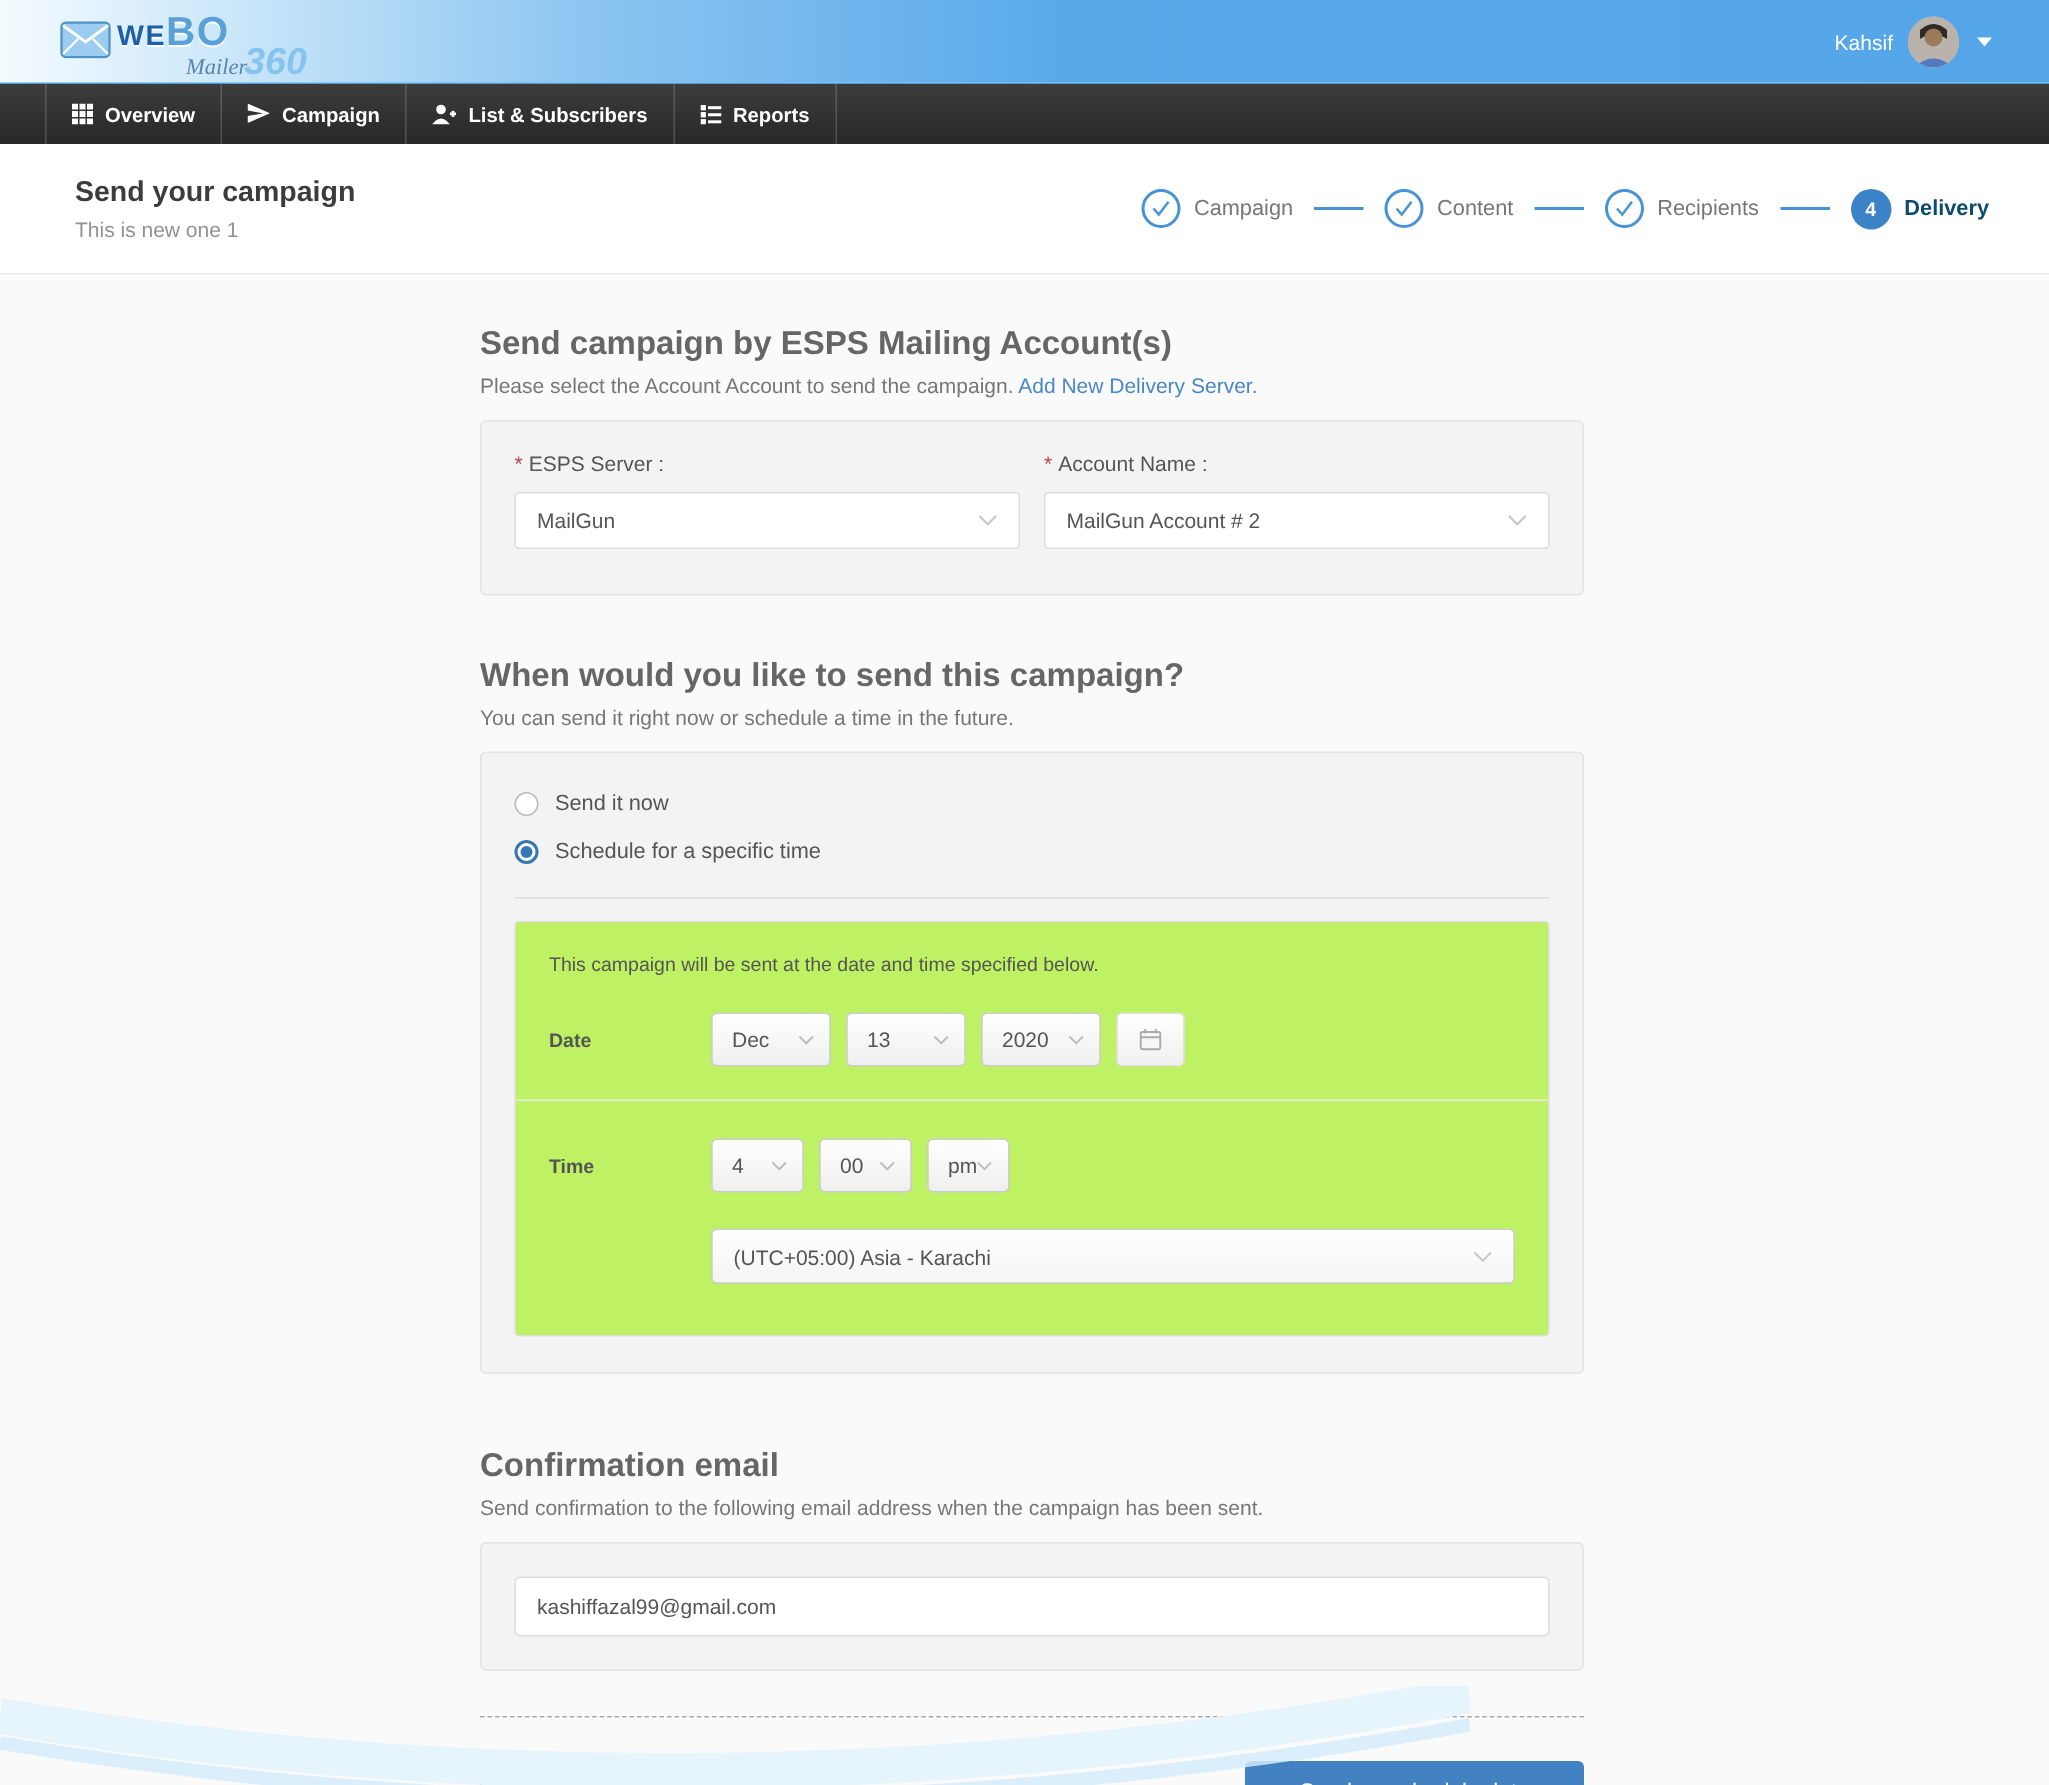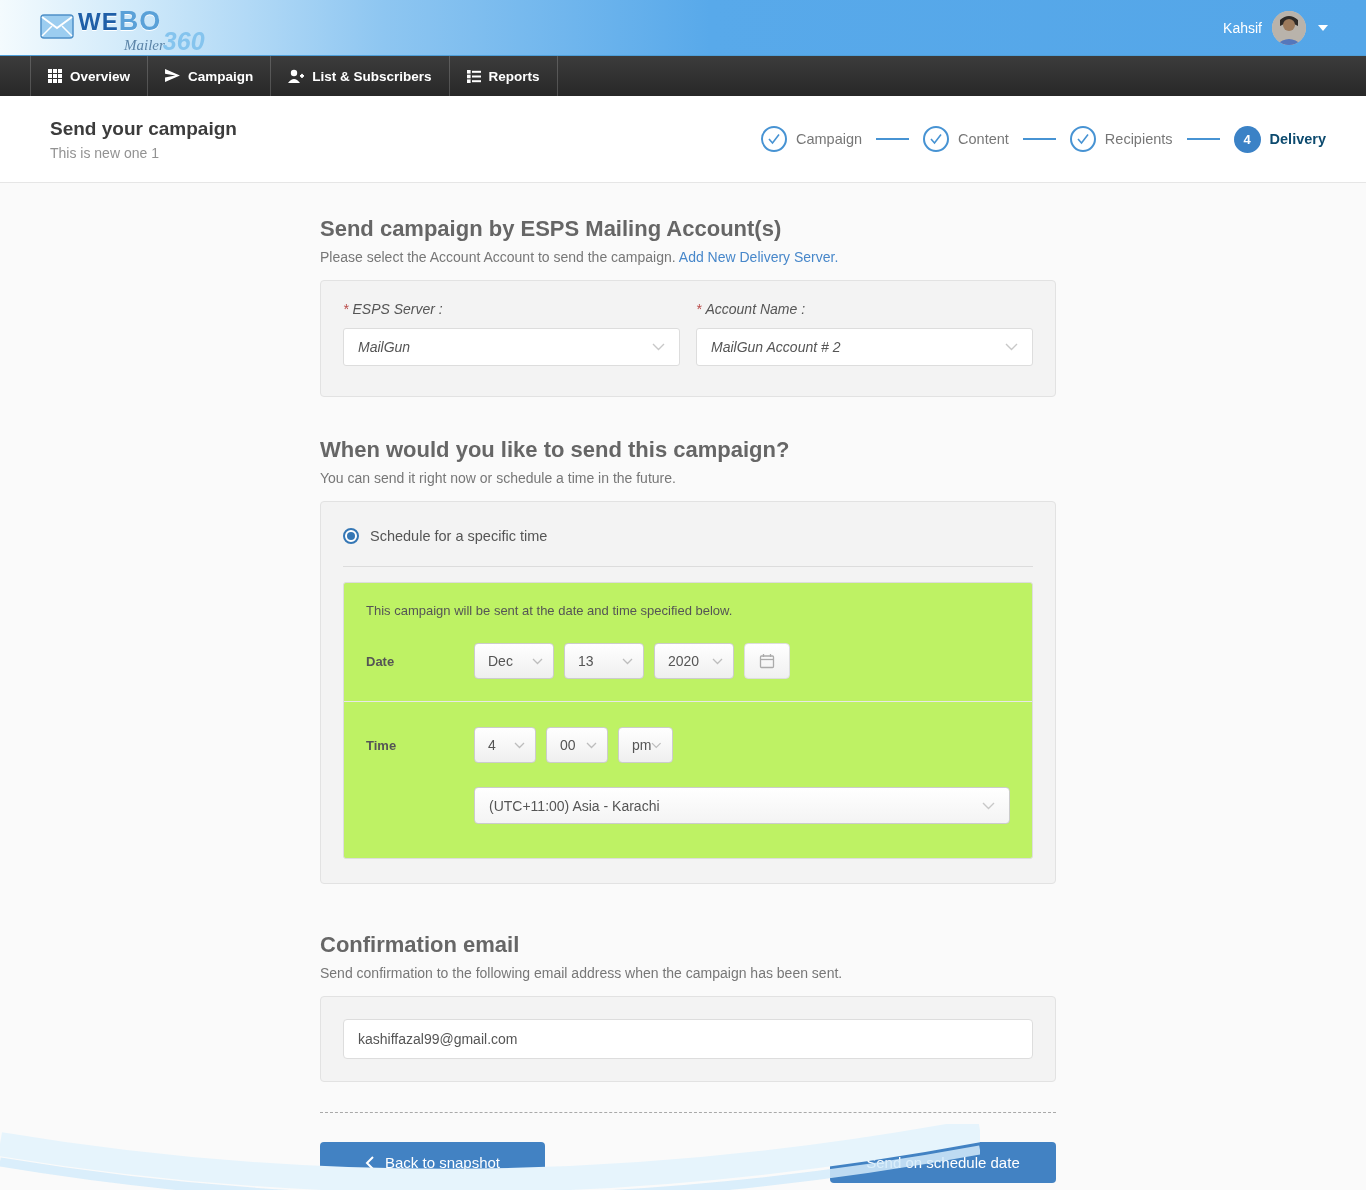--- a/index.html
+++ b/index.html
@@ -11,21 +11,21 @@
 
   
   .app-header {
     height:55px; display:flex; align-items:center; justify-content:space-between;
     padding:0 38px 0 40px;
     background:linear-gradient(90deg,#f4fbfe 0%,#cfe9fa 10%,#8ec6f1 28%,#58a9ea 52%,#54a6e8 100%);
   }
   .logo { display:flex; align-items:flex-start; height:55px; padding-top:8px; }
   .logo-env { margin-top:6px; margin-right:4px; }
   .logo-text { position:relative; line-height:1; }
-  .logo-we { font-size:24px; font-weight:800; letter-spacing:1px; color:#1f5fa8; text-shadow:0 1px 0 #fff; }
+  .logo-we { font-size:19px; font-weight:800; letter-spacing:1px; color:#1f5fa8; text-shadow:0 1px 0 #fff; }
   .logo-bo { font-size:27px; font-weight:800; letter-spacing:1px; color:#5aa1d8; text-shadow:0 1px 0 #fff; }
   .logo-sub { position:absolute; left:46px; top:21px; white-space:nowrap; }
   .logo-mailer { font-family:"Liberation Serif", serif; font-style:italic; font-size:15px; color:#5b84a8; }
   .logo-360 { font-style:italic; font-weight:700; font-size:25px; color:#85c4ee; margin-left:-2px; }
   .user-box { display:flex; align-items:center; gap:10px; }
   .user-name { color:#fff; font-size:14px; }
   .avatar { width:34px; height:34px; border-radius:50%; overflow:hidden; background:#c9c9c9; }
   .caret-down { width:0; height:0; border-left:5px solid transparent; border-right:5px solid transparent; border-top:6px solid #fff; margin-left:2px; }
 
   
@@ -60,21 +60,21 @@
   .step-line { width:33px; height:2px; background:#4793d3; margin:0 14px; }
 
   
   .content { background:#fafafa; min-height:974px; padding-top:33px; padding-bottom:26px; }
   .col { width:736px; margin-left:320px; }
   .section-title { font-size:22px; color:#666; font-weight:700; margin-bottom:7px; }
   .section-sub { font-size:14px; color:#777; }
   .link { color:#4787ca; cursor:pointer; text-decoration:none; }
 
   .panel { background:#f3f3f3; border:1px solid #e2e2e2; border-radius:4px; }
-  .panel-esps { margin-top:15px; padding:20px 22px 30px; display:flex; gap:16px;font-style:italic; }
+  .panel-esps { margin-top:15px; padding:20px 22px 30px; display:flex; gap:16px; }
   .field { flex:1; }
   .field-label { font-size:14px; color:#555; }
   .req { color:#b94a48; margin-right:4px; }
   .select {
     margin-top:11px; height:38px; background:#fff; border:1px solid #ddd; border-radius:3px;
     display:flex; align-items:center; justify-content:space-between; padding:0 14px;
     font-size:14px; color:#555; cursor:pointer;
   }
 
   .sec2 { margin-top:40px; }
@@ -287,20 +287,24 @@
           </div>
         </div>
       </div>
     </div>
 
     <div class="sec2">
       <div class="section-title">When would you like to send this campaign?</div>
       <div class="section-sub">You can send it right now or schedule a time in the future.</div>
       <div class="panel panel-sched">
         <div class="radio-row">
+          <span class="radio"></span>
+          <span>Send it now</span>
+        </div>
+        <div class="radio-row">
           <span class="radio checked"></span>
           <span>Schedule for a specific time</span>
         </div>
         <div class="sched-divider"></div>
 
         <div class="inner-panel">
           <div class="note">This campaign will be sent at the date and time specified below.</div>
 
           <div class="dt-row">
             <span class="dt-label">Date</span>
@@ -352,21 +356,21 @@
               <span>pm</span>
               <svg width="11" height="7" viewBox="0 0 11 7">
                   <path d="M1 1 l4.5 4.5 L10 1" fill="none" stroke="#bdbdbd" stroke-width="1.3"></path>
                 </svg>
             </div>
           </div>
 
           <div class="tz-row">
             <span class="tz-spacer"></span>
             <div class="tz-select">
-              <span>(UTC+11:00) Asia - Karachi</span>
+              <span>(UTC+05:00) Asia - Karachi</span>
               <svg width="13" height="8" viewBox="0 0 13 8">
                   <path d="M1 1 l5.5 5.5 L12 1" fill="none" stroke="#c8c8c8" stroke-width="1.4"></path>
                 </svg>
             </div>
           </div>
         </div>
       </div>
     </div>
 
     <div class="sec3">

